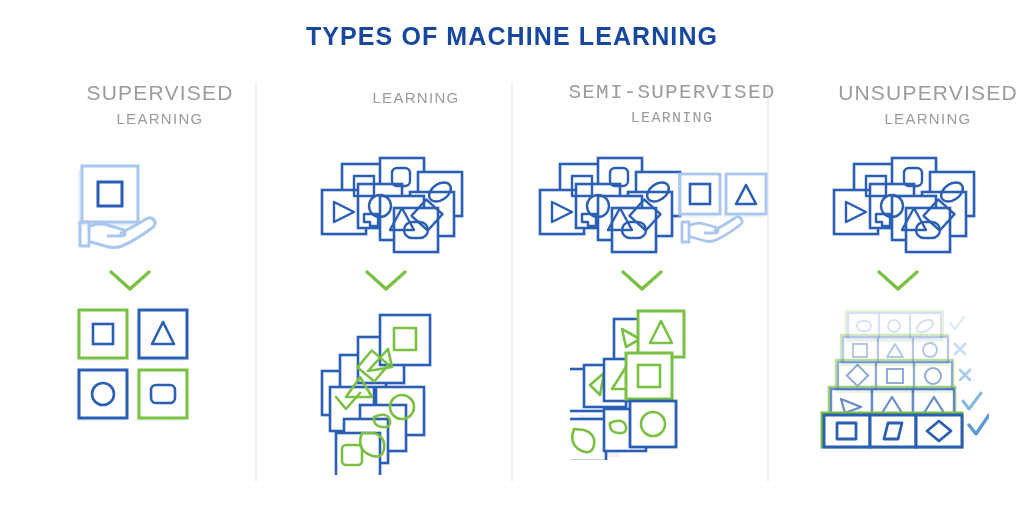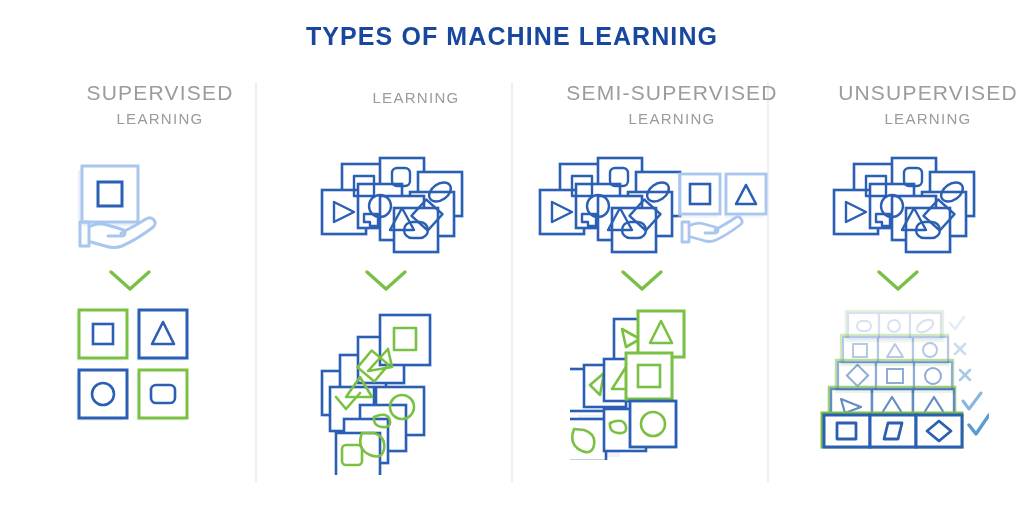--- a/index.html
+++ b/index.html
@@ -22,21 +22,21 @@
     color:#17479E;
   }
 
   
   .cols{position:absolute;top:0;left:0;width:1024px;height:506px;}
   .col{
     position:absolute;top:0;width:256px;height:506px;
   }
   .col.c0{left:0;}
   .col.c1{left:256px;}
-  .col.c2{left:512px;}
+  .col.c2{left:512px;font-family:Liberation Mono, monospace;}
   .col.c3{left:768px;}
 
   .divider{
     position:absolute;top:82px;width:2px;height:400px;
     background:#EFEFF1;
   }
   .divider.d1{left:255px;}
   .divider.d2{left:511px;}
   .divider.d3{left:767px;}
 

